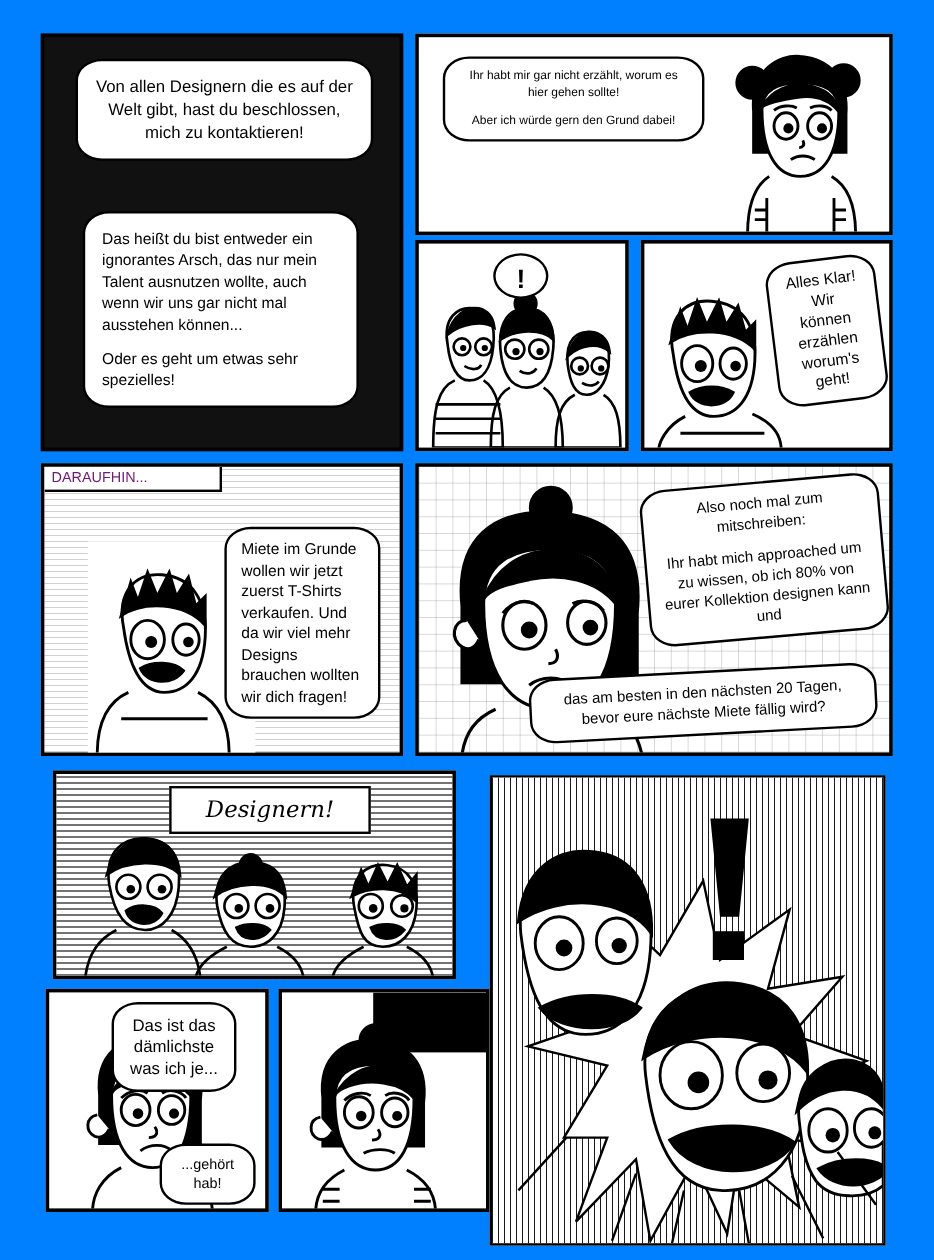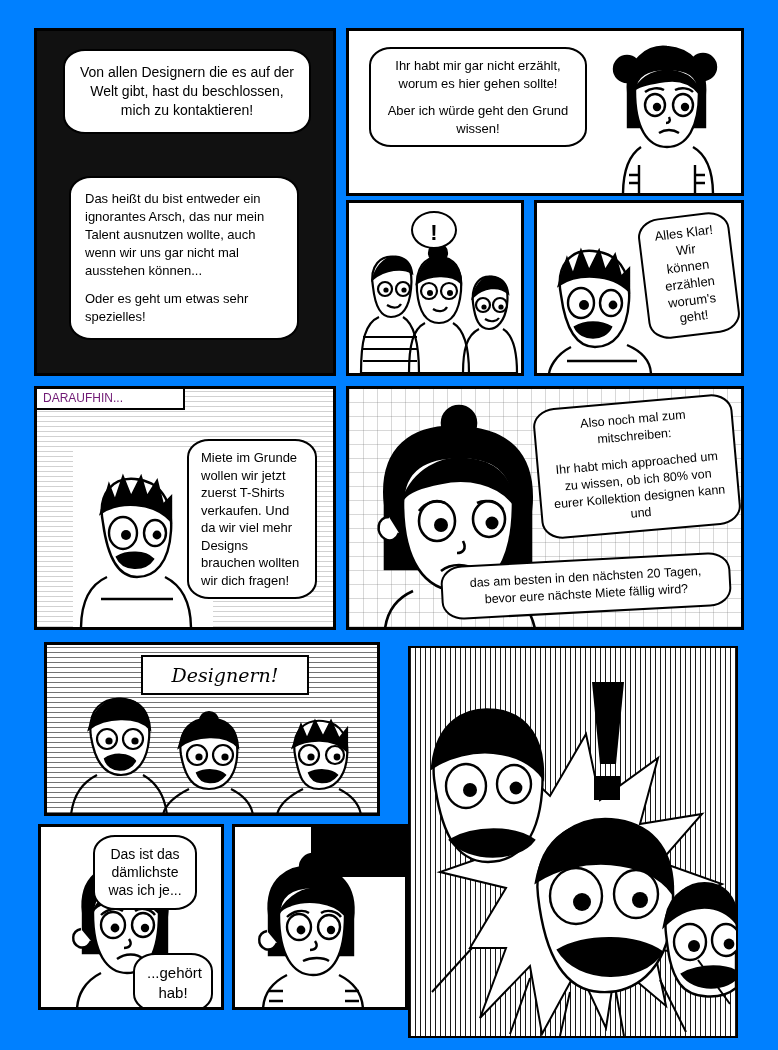--- a/index.html
+++ b/index.html
@@ -141,23 +141,23 @@
 
         <path d="M74 82 C76 86 74 88 71 88"></path>
         <path d="M64 98 C70 94 78 94 84 98"></path>
 
         <path d="M46 112 C34 120 28 136 28 160 L118 160 C118 136 112 120 98 112"></path>
         <path d="M44 130 L44 160 M100 130 L100 160"></path>
         <path d="M34 140 L44 140 M34 148 L44 148 M100 140 L110 140 M100 148 L110 148"></path>
       </g>
     </svg>
 
-    <div class="bubble" style="left:20px; top:16px; width:218px; font-size:13px; line-height:1.35;">
+    <div class="bubble" style="left:20px; top:16px; width:218px; font-size:10px; line-height:1.35;">
       <p>Ihr habt mir gar nicht erzählt, worum es hier gehen sollte!</p>
-      <p>Aber ich würde geht den Grund wissen!</p>
+      <p>Aber ich würde gern den Grund dabei!</p>
     </div>
   </div>
 
   <div class="panel" style="left:346px; top:200px; width:178px; height:176px;">
 
     <svg class="art" style="left:6px; top:22px;" width="166" height="150" viewBox="0 0 166 150">
       <g fill="none" stroke="#000" stroke-width="2.2">
 
         <path d="M18 62 C14 40 26 30 40 32 C54 34 58 46 56 64 C54 84 46 92 36 92 C26 92 20 80 18 62Z" fill="#fff"></path>
         <path d="M18 54 C22 38 34 30 44 32 C52 34 56 40 57 48 C48 42 30 44 18 54Z" fill="#000"></path>
@@ -351,21 +351,21 @@
         <path d="M56 110 C64 104 76 104 82 110"></path>
         <path d="M20 80 C10 82 10 94 18 98 C24 100 28 96 30 92" fill="#fff"></path>
         <path d="M40 124 C24 132 16 146 16 162 L116 162 C116 146 108 132 92 124"></path>
       </g>
     </svg>
 
     <div class="bubble" style="left:52px; top:8px; width:104px; font-size:14px; line-height:1.3;">
       <span>Das ist das dämlichste was ich je...</span>
     </div>
 
-    <div class="bubble" style="left:92px; top:126px; width:80px; font-size:15px; line-height:1.3;">
+    <div class="bubble" style="left:92px; top:126px; width:80px; font-size:12px; line-height:1.3;">
       <span>...gehört hab!</span>
     </div>
   </div>
 
   <div class="panel" style="left:232px; top:824px; width:176px; height:186px;">
 
     <div class="blackblob" style="left:76px; top:0px; width:100px; height:50px;"></div>
 
     <svg class="art" style="left:14px; top:24px;" width="132" height="160" viewBox="0 0 132 160">
       <g fill="none" stroke="#000" stroke-width="2.4">

